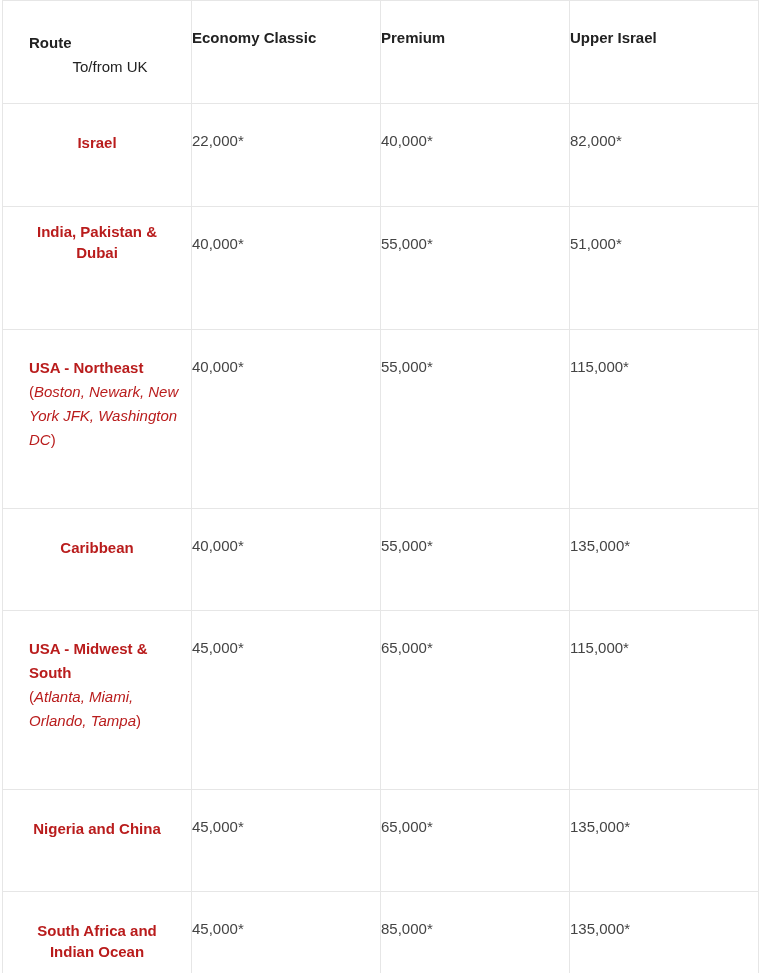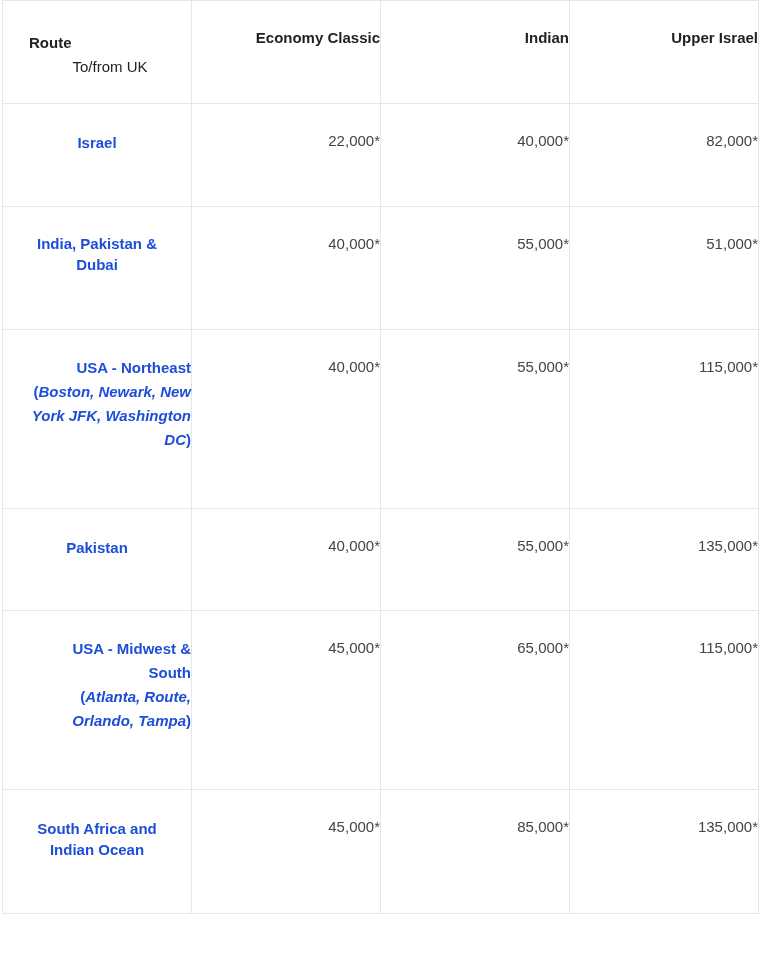--- a/index.html
+++ b/index.html
@@ -15,66 +15,66 @@
       width: 756px;
     }
     table.fares td, table.fares th {
       border: 1px solid #e6e6e6;
       font-size: 15px;
       vertical-align: top;
       padding: 0;
     }
     col.c0, col.c1, col.c2, col.c3 { width: 189px; }
     th {
-      font-weight: bold; color: #222; text-align: right;
+      font-weight: bold; color: #222; text-align: left;
       padding-top: 28px !important;
       height: 72px;
     }
     th.route-head { text-align: left; padding-left: 26px !important; padding-top: 30px !important; line-height: 24px; }
     th.route-head .sub { font-weight: normal; display: block; text-align: center; }
     th.cls-head { line-height: 18px; }
     td.route {
-      font-weight: bold; color: #1d4ed8;
+      font-weight: bold; color: #b91c1c;
       line-height: 21px;
     }
     td.route.center { text-align: center; padding: 0 20px; }
-    td.route.left { text-align: right; padding-left: 26px; line-height: 24px; }
-    td.route .cities { font-weight: bold; font-style: italic; display: block; }
-    td.val { text-align: right; color: #444; }
+    td.route.left { text-align: left; padding-left: 26px; line-height: 24px; }
+    td.route .cities { font-weight: normal; font-style: italic; display: block; }
+    td.val { text-align: left; color: #444; }
     .r1 td { height: 74px; } .r1 td.route, .r1 td.val { padding-top: 28px; }
     .r2 td { height: 94px; }
     .r3 td { height: 150px; }
     .r4 td { height: 73px; }
     .r5 td { height: 150px; }
     .r6 td { height: 73px; }
     .r7 td { height: 95px; }
     tr td.val { padding-top: 28px; }
     tr td.route.center { padding-top: 28px; }
-    tr.r2 td.route.center { padding-top: 26px; margin-top: 26px; }
+    tr.r2 td.route.center { padding-top: 14px; margin-top: 26px; }
     tr.r3 td.route.left, tr.r5 td.route.left, tr.r8 td.route.left { padding-top: 26px; }
     tr.r3 td.val, tr.r5 td.val, tr.r8 td.val { padding-top: 28px; }
   </style>
 </head>
 <body>
 
 <table class="fares">
   <colgroup>
       <col class="c0">
       <col class="c1">
       <col class="c2">
       <col class="c3">
     </colgroup>
   <thead>
     <tr>
       <th class="route-head">
         <span>Route</span>
         <span class="sub">To/from UK</span>
       </th>
       <th class="cls-head">Economy Classic</th>
-      <th class="cls-head">Indian</th>
+      <th class="cls-head">Premium</th>
       <th class="cls-head">Upper Israel</th>
     </tr>
   </thead>
   <tbody>
     <tr class="r1">
       <td class="route center">Israel</td>
       <td class="val">22,000*</td>
       <td class="val">40,000*</td>
       <td class="val">82,000*</td>
     </tr>
@@ -87,33 +87,39 @@
     <tr class="r3">
       <td class="route left">
         <span>USA - Northeast</span>
         <span class="cities"><span style="font-style:normal">(</span><span>Boston, Newark, New York JFK, Washington DC</span><span style="font-style:normal">)</span></span>
       </td>
       <td class="val">40,000*</td>
       <td class="val">55,000*</td>
       <td class="val">115,000*</td>
     </tr>
     <tr class="r4">
-      <td class="route center">Pakistan</td>
+      <td class="route center">Caribbean</td>
       <td class="val">40,000*</td>
       <td class="val">55,000*</td>
       <td class="val">135,000*</td>
     </tr>
     <tr class="r5">
       <td class="route left">
         <span>USA - Midwest &amp; South</span>
-        <span class="cities"><span style="font-style:normal">(</span><span>Atlanta, Route, Orlando, Tampa</span><span style="font-style:normal">)</span></span>
+        <span class="cities"><span style="font-style:normal">(</span><span>Atlanta, Miami, Orlando, Tampa</span><span style="font-style:normal">)</span></span>
       </td>
       <td class="val">45,000*</td>
       <td class="val">65,000*</td>
       <td class="val">115,000*</td>
+    </tr>
+    <tr class="r6">
+      <td class="route center">Nigeria and China</td>
+      <td class="val">45,000*</td>
+      <td class="val">65,000*</td>
+      <td class="val">135,000*</td>
     </tr>
     <tr class="r7">
       <td class="route center">South Africa and Indian Ocean</td>
       <td class="val">45,000*</td>
       <td class="val">85,000*</td>
       <td class="val">135,000*</td>
     </tr>
 
   </tbody>
 </table>

